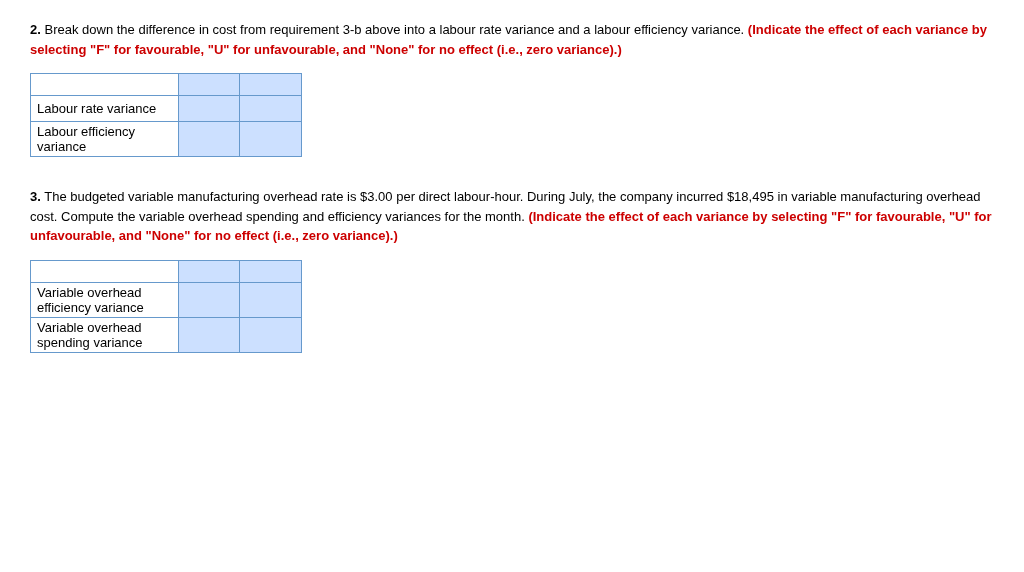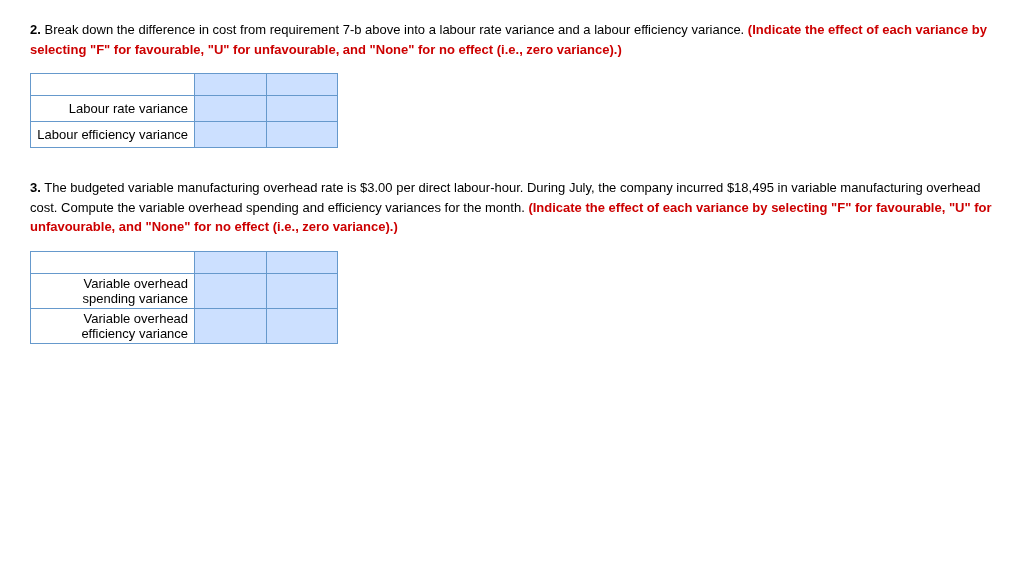--- a/index.html
+++ b/index.html
@@ -32,23 +32,22 @@
       color: #cc0000;
       font-weight: bold;
     }
 
     .question-number {
       font-weight: bold;
     }
 
     .variance-table {
       border-collapse: collapse;
-      width: 308px;
+      width: 272px;
       margin-top: 10px;
-      text-align: right;
     }
 
     .variance-table td {
       border: 1px solid #6699cc;
       height: 26px;
       padding: 2px 6px;
       font-size: 13px;
     }
 
     .variance-table .label-cell {
@@ -70,21 +69,21 @@
 
     .section-3 {
     }
   </style>
 </head>
 <body>
 
 <div class="section">
   <p class="question-text">
     <span class="question-number">2.</span>
-    <span> Break down the difference in cost from requirement 7-b above into a labour rate variance and a labour efficiency variance. </span>
+    <span> Break down the difference in cost from requirement 3-b above into a labour rate variance and a labour efficiency variance. </span>
     <span class="bold-red">(Indicate the effect of each variance by selecting "F" for favourable, "U" for unfavourable, and "None" for no effect (i.e., zero variance).)</span>
   </p>
 
   <table class="variance-table">
     <thead>
       <tr>
         <td class="label-cell"></td>
         <td class="input-cell"></td>
         <td class="input-cell"></td>
       </tr>
@@ -114,24 +113,24 @@
   <table class="variance-table">
     <thead>
       <tr>
         <td class="label-cell"></td>
         <td class="input-cell"></td>
         <td class="input-cell"></td>
       </tr>
     </thead>
     <tbody>
       <tr>
-        <td class="label-cell">Variable overhead spending variance</td>
+        <td class="label-cell">Variable overhead efficiency variance</td>
         <td class="input-cell"></td>
         <td class="input-cell"></td>
       </tr>
       <tr>
-        <td class="label-cell">Variable overhead efficiency variance</td>
+        <td class="label-cell">Variable overhead spending variance</td>
         <td class="input-cell"></td>
         <td class="input-cell"></td>
       </tr>
     </tbody>
   </table>
 </div>
 
 </body></html>

